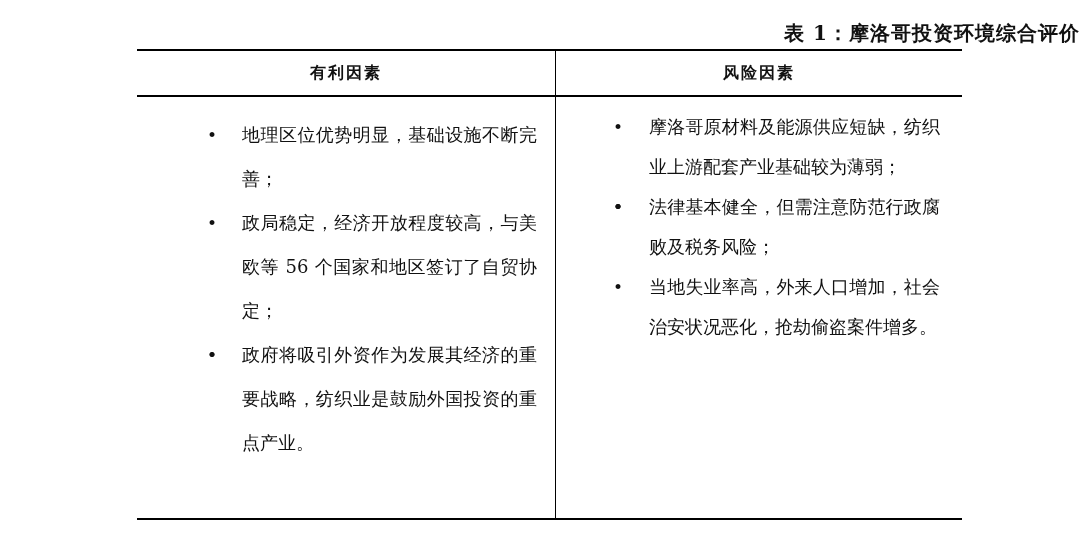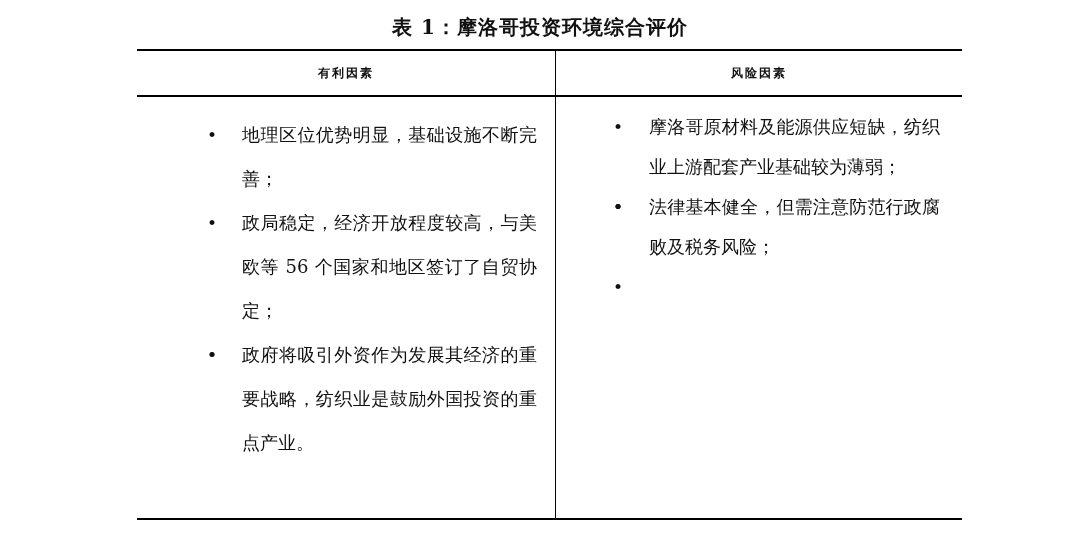--- a/index.html
+++ b/index.html
@@ -10,24 +10,24 @@
   body {
     position: relative;
     width: 1080px;
     height: 549px;
     font-family: "DejaVu Serif", "Liberation Serif", serif;
     color: #111111;
     overflow: hidden;
   }
   .doc-title {
     position: absolute;
-    top: 14px;
+    top: 20px;
     left: 0;
     width: 100%;
-    text-align: center;
+    text-align: right;
     font-size: 20px;
     font-weight: bold;
     letter-spacing: 1px;
   }
   .eval-table {
     position: absolute;
     left: 137px;
     top: 49px;
     width: 825px;
     height: 471px;
@@ -35,21 +35,21 @@
     border-bottom: 2px solid #000000;
     display: flex;
     flex-direction: column;
     box-sizing: border-box;
   }
   .thead {
     display: flex;
     height: 44px;
     border-bottom: 2px solid #000000;
     font-weight: bold;
-    font-size: 12px;
+    font-size: 16px;
     flex: none;
   }
   .th {
     display: flex;
     align-items: center;
     justify-content: center;
     letter-spacing: 2px;
     box-sizing: border-box;
   }
   .th-left {
@@ -134,16 +134,17 @@
       </div>
       <div class="item">
         <span class="bullet">•</span>
       </div>
       <div class="item">
         <span class="bullet">•</span>
         <span>法律基本健全，但需注意防范行政腐败及税务风险；</span>
       </div>
       <div class="item">
         <span class="bullet">•</span>
+        <span>当地失业率高，外来人口增加，社会治安状况恶化，抢劫偷盗案件增多。</span>
       </div>
     </div>
   </div>
 </div>
 
 </body></html>

